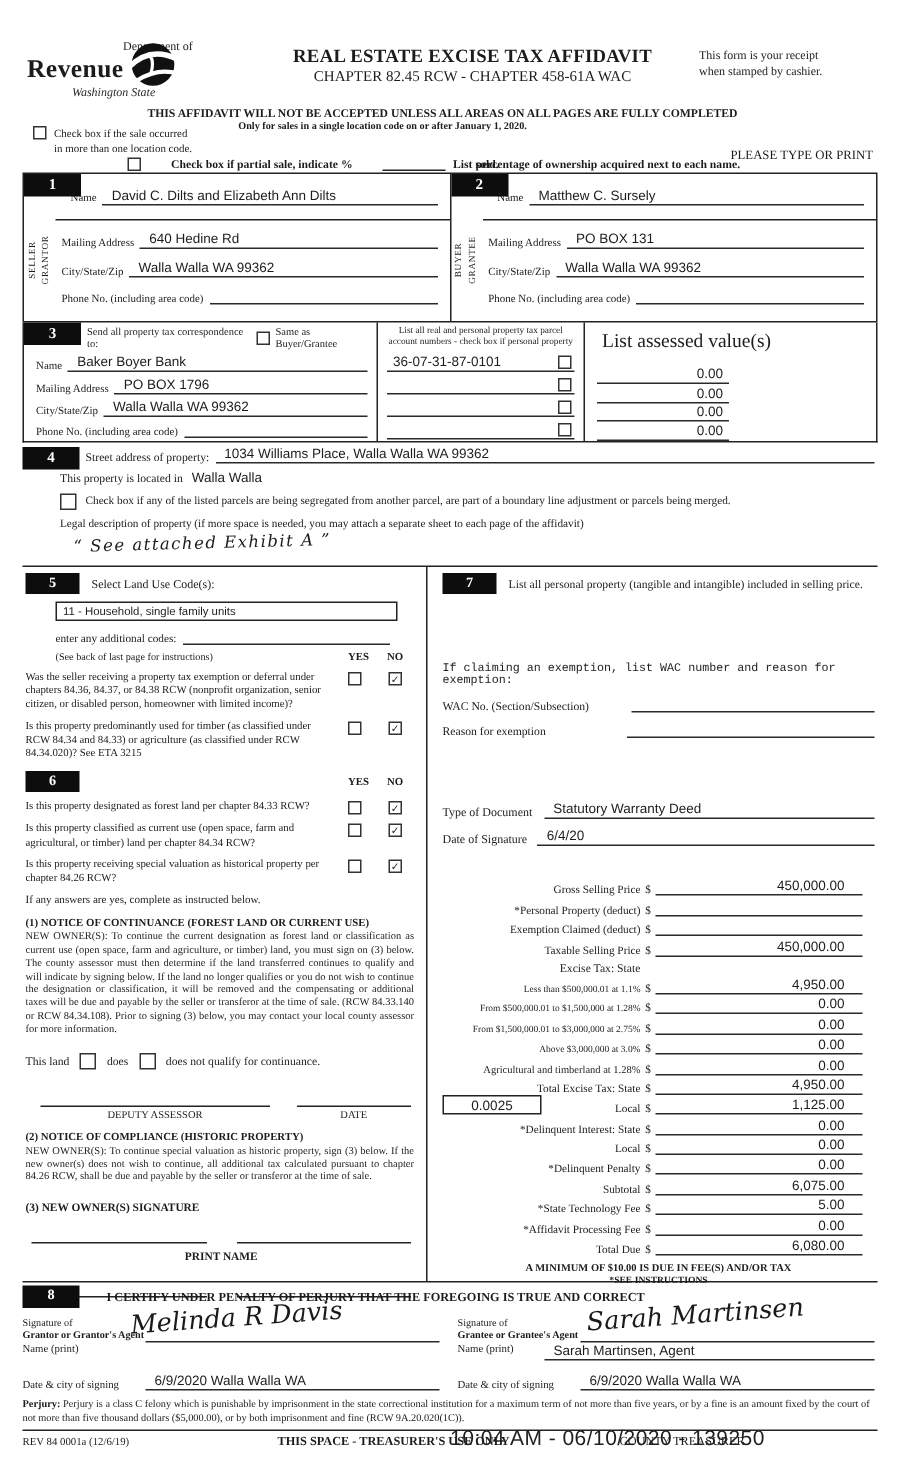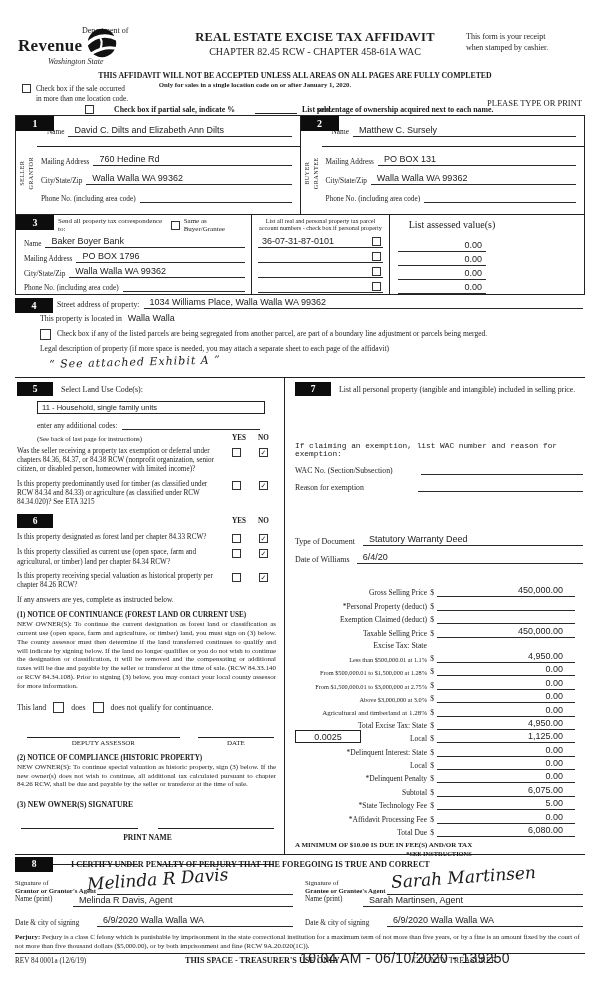--- a/index.html
+++ b/index.html
@@ -50,21 +50,21 @@
   .sec3{display:flex;margin:0 15px;height:80px;border:1.5px solid #222;border-top:none;}
   .s3c1{width:236px;position:relative;border-right:1px solid #222;}
   .s3top{margin:2px 4px 0 42px;font-size:7px;display:flex;align-items:center;gap:4px;}
   .s3row{display:flex;align-items:flex-end;margin:3px 6px 0 8px;}
   .s3c2{width:138px;border-right:1px solid #222;display:flex;flex-direction:column;}
   .s3c2 .chdr{font-size:6.2px;text-align:center;line-height:1.2;margin:2px 4px 1px 4px;}
   .prow{display:flex;align-items:flex-end;height:15px;padding:0 6px;}
   .prow .pfill{flex:1;border-bottom:1px solid #2a2a2a;display:flex;justify-content:space-between;align-items:flex-end;
                font-family:"Liberation Sans",sans-serif;font-size:9px;padding:0 2px 1px 4px;}
   .s3c3{flex:1;display:flex;flex-direction:column;}
-  .s3c3 .chdr{font-size:10px;text-align:center;margin:4px 70px 8px 0;}
+  .s3c3 .chdr{font-size:13px;text-align:right;margin:4px 70px 8px 0;}
   .arow{display:flex;align-items:flex-end;height:15px;padding-left:8px;}
   .arow .afill{width:88px;border-bottom:1px solid #2a2a2a;text-align:right;
                font-family:"Liberation Sans",sans-serif;font-size:9px;padding:0 4px 1px 0;}
   
   .sec4{margin:0 15px;height:82px;position:relative;padding-top:2px;}
   .s4r1{display:flex;align-items:flex-end;margin-left:42px;padding-right:2px;}
   .s4r2{margin:4px 0 0 25px;font-size:7.8px;display:flex;align-items:flex-end;gap:6px;}
   .s4r2 .loc{font-family:"Liberation Sans",sans-serif;font-size:9px;}
   .s4r3{margin:6px 0 0 25px;font-size:7.5px;display:flex;gap:6px;align-items:flex-start;}
   .s4r4{margin:4px 0 0 25px;font-size:7.5px;}
@@ -112,21 +112,21 @@
   .tlabel{width:132px;text-align:right;font-size:7.5px;white-space:nowrap;flex:0 0 auto;}
   .tlabel.sm{font-size:6.3px;}
   .tdollar{width:10px;text-align:center;font-size:7.5px;flex:0 0 auto;}
   .tline{flex:1;border-bottom:1px solid #2a2a2a;text-align:right;
          font-family:"Liberation Sans",sans-serif;font-size:9px;padding:0 12px 1px 2px;min-height:11px;}
   .thdr{display:flex;height:12px;align-items:flex-end;}
   .thdr .tlabel{font-size:7.8px;}
   .ratebox{width:66px;height:13px;border:1.2px solid #222;text-align:center;
            font:9px/12px "Liberation Sans",sans-serif;margin-right:4px;flex:0 0 auto;}
   .tlabel.short{width:62px;}
-  .minimum{text-align:left;font-weight:bold;font-size:7px;margin-top:4px;}
+  .minimum{text-align:center;font-weight:bold;font-size:7px;margin-top:4px;}
   .seeinstr{text-align:center;font-weight:bold;font-size:6.4px;margin-top:1px;}
   
   .sec8{margin:0 15px;position:relative;padding-top:2px;}
   .certrow{display:flex;align-items:center;}
   .cert{font-size:8.2px;font-weight:bold;margin-left:10px;}
   .sighalves{display:flex;margin-top:4px;}
   .sighalf{flex:1;position:relative;padding-right:12px;}
   .srow{display:flex;align-items:flex-end;height:19px;}
   .slabel{width:82px;font-size:6.8px;line-height:1.15;flex:0 0 auto;}
   .slabel .l2{font-weight:bold;}
@@ -193,21 +193,21 @@
       <div class="vstrip">
           <span class="vtext">SELLER
 GRANTOR</span>
         </div>
       <div class="namecell">
         <span class="flabel">Name</span>
         <span class="fill grow">David C. Dilts and Elizabeth Ann Dilts</span>
       </div>
       <div class="frow">
         <span class="flabel">Mailing Address</span>
-        <span class="fill grow">760 Hedine Rd</span>
+        <span class="fill grow">640 Hedine Rd</span>
       </div>
       <div class="frow">
         <span class="flabel">City/State/Zip</span>
         <span class="fill grow">Walla Walla WA 99362</span>
       </div>
       <div class="frow">
         <span class="flabel">Phone No. (including area code)</span>
         <span class="fill grow"></span>
       </div>
     </div>
@@ -431,21 +431,21 @@
       <div class="wrow">
         <span class="flabel">Reason for exemption</span>
         <span class="fill grow" style="margin-left:50px;"></span>
       </div>
 
       <div class="docrow" style="margin-top:42px;">
         <span class="flabel">Type of Document</span>
         <span class="fill grow">Statutory Warranty Deed</span>
       </div>
       <div class="docrow">
-        <span class="flabel" style="padding-right:7px;">Date of Williams</span>
+        <span class="flabel" style="padding-right:7px;">Date of Signature</span>
         <span class="fill grow">6/4/20</span>
       </div>
 
       <div class="trow" style="margin-top:20px;">
         <span class="tlabel">Gross Selling Price</span>
         <span class="tdollar">$</span>
         <span class="tline">450,000.00</span>
       </div>
       <div class="trow">
         <span class="tlabel">*Personal Property (deduct)</span>
@@ -551,21 +551,20 @@
         <div class="srow">
           <span class="slabel">
             <span>Signature of</span><br>
             <span class="l2">Grantor or Grantor's Agent</span>
           </span>
           <span class="fill grow"></span>
           <span class="script">Melinda R Davis</span>
         </div>
         <div class="nrow">
           <span class="flabel">Name (print)</span>
-          <span class="fill grow">Melinda R Davis, Agent</span>
         </div>
         <div class="drow">
           <span class="flabel">Date &amp; city of signing</span>
           <span class="fill grow">6/9/2020 Walla Walla WA</span>
         </div>
       </div>
       <div class="sighalf" style="padding-right:2px;">
         <div class="srow">
           <span class="slabel">
             <span>Signature of</span><br>

